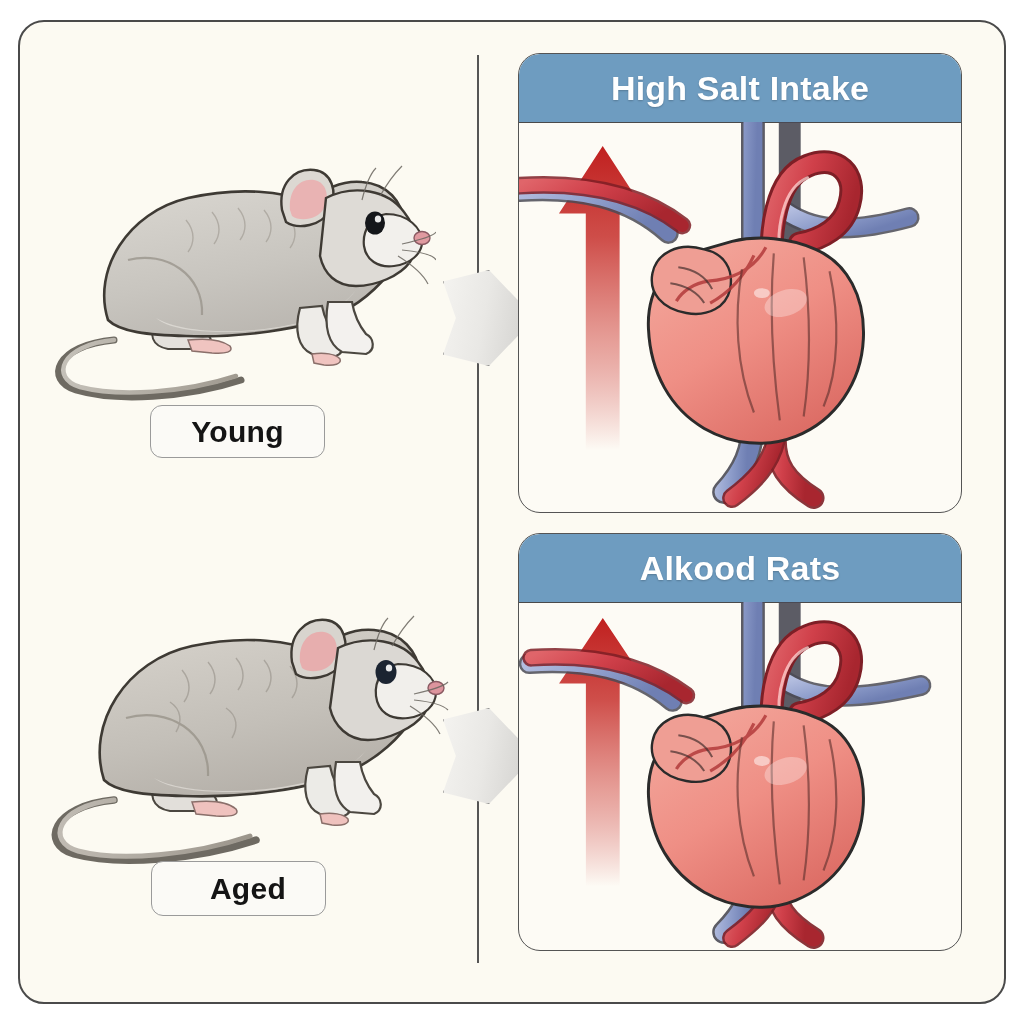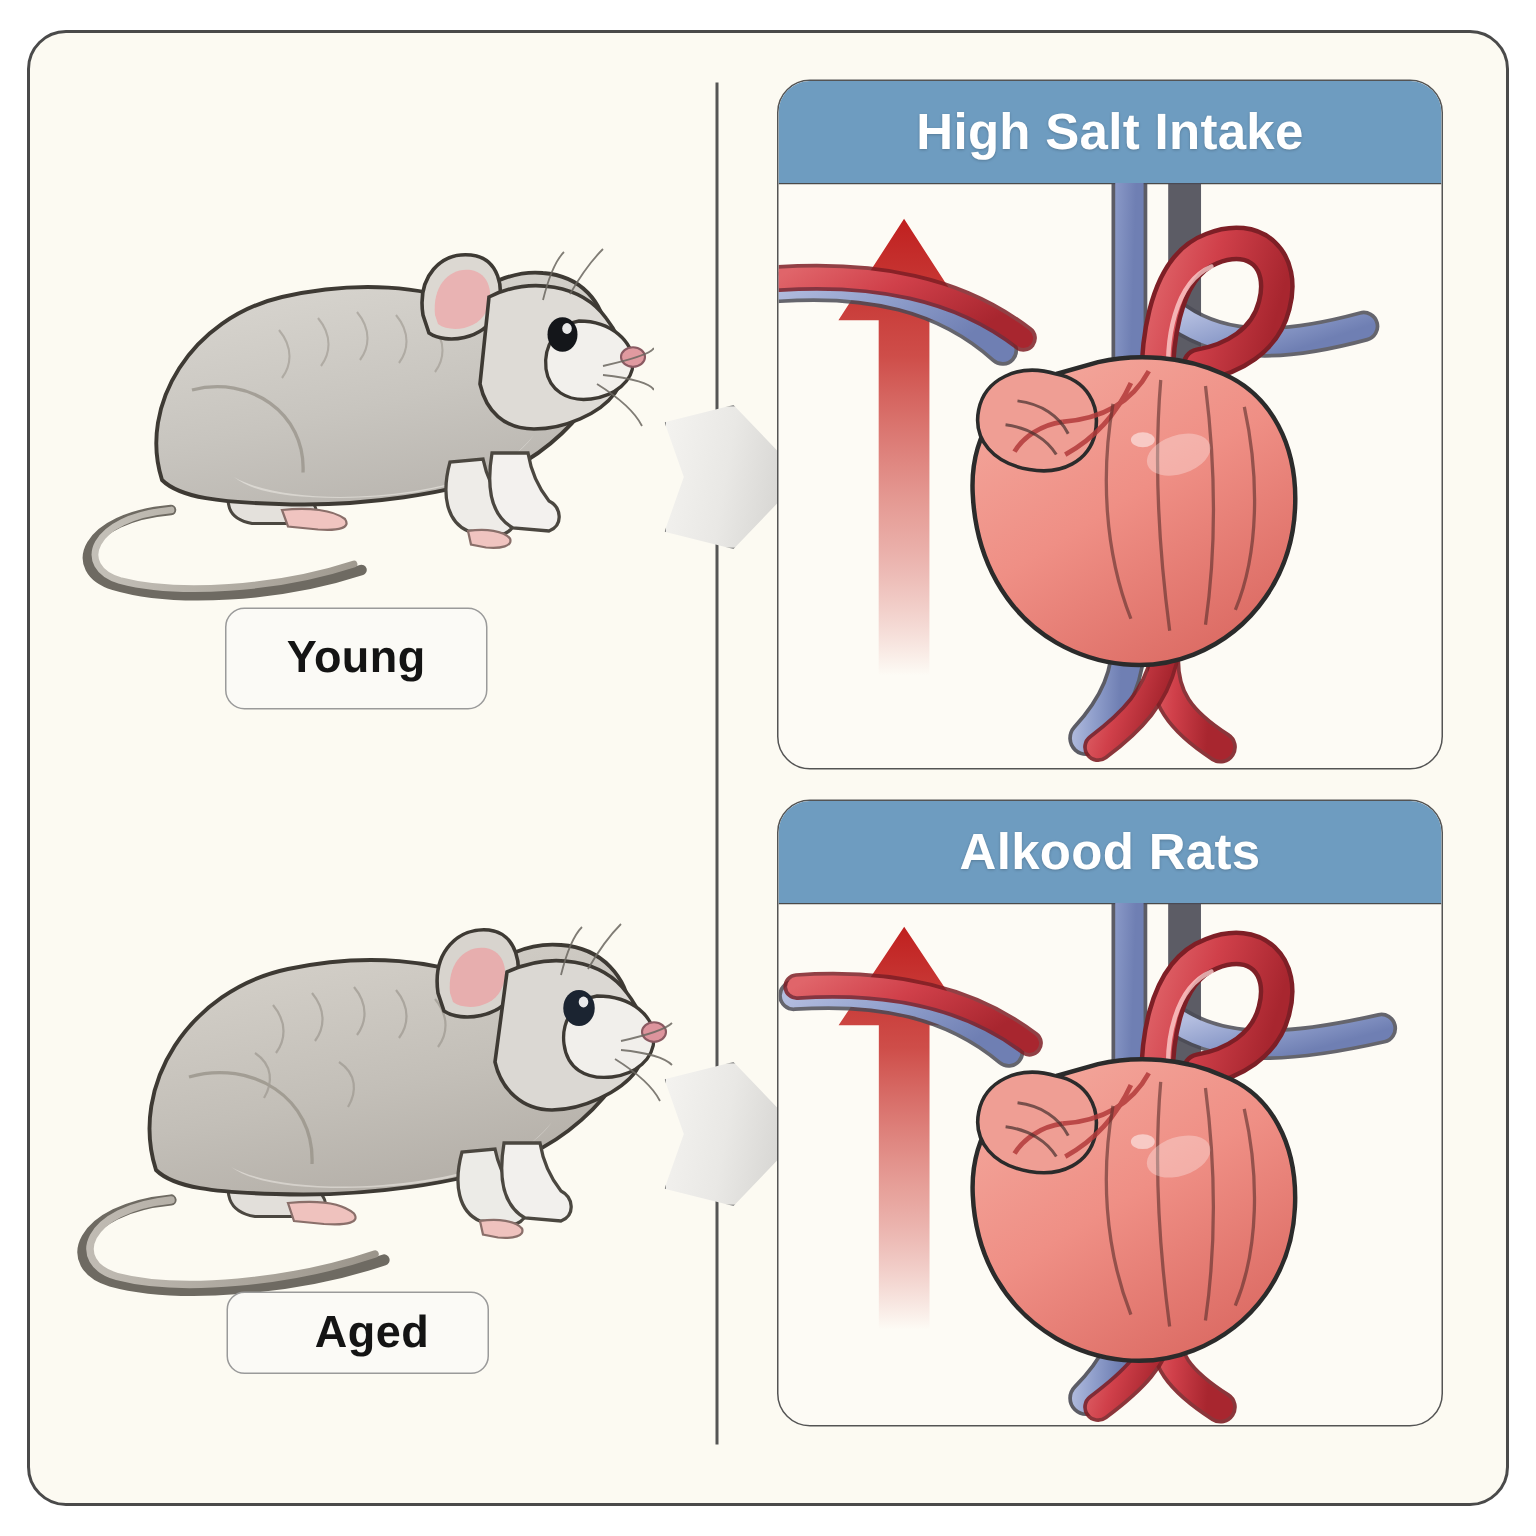--- a/index.html
+++ b/index.html
@@ -67,21 +67,21 @@
     border: 1.6px solid #9a9a9a;
     border-radius: 12px;
     display: flex;
     align-items: center;
     justify-content: center;
     color: #141414;
     font-size: 30px;
     font-weight: 700;
     letter-spacing: 0.3px;
   }
-  .pill-young { left: 150px; top: 405px; width: 175px; height: 68px; border-radius: 13px; }
+  .pill-young { left: 150px; top: 405px; width: 175px; height: 53px; }
   .pill-aged  { left: 151px; top: 861px; width: 175px; height: 55px; padding-left: 19px; }
 
   
   .panel {
     position: absolute;
     box-sizing: border-box;
     background: #fdfbf5;
     border: 1.6px solid #545454;
     border-radius: 22px;
     overflow: hidden;

